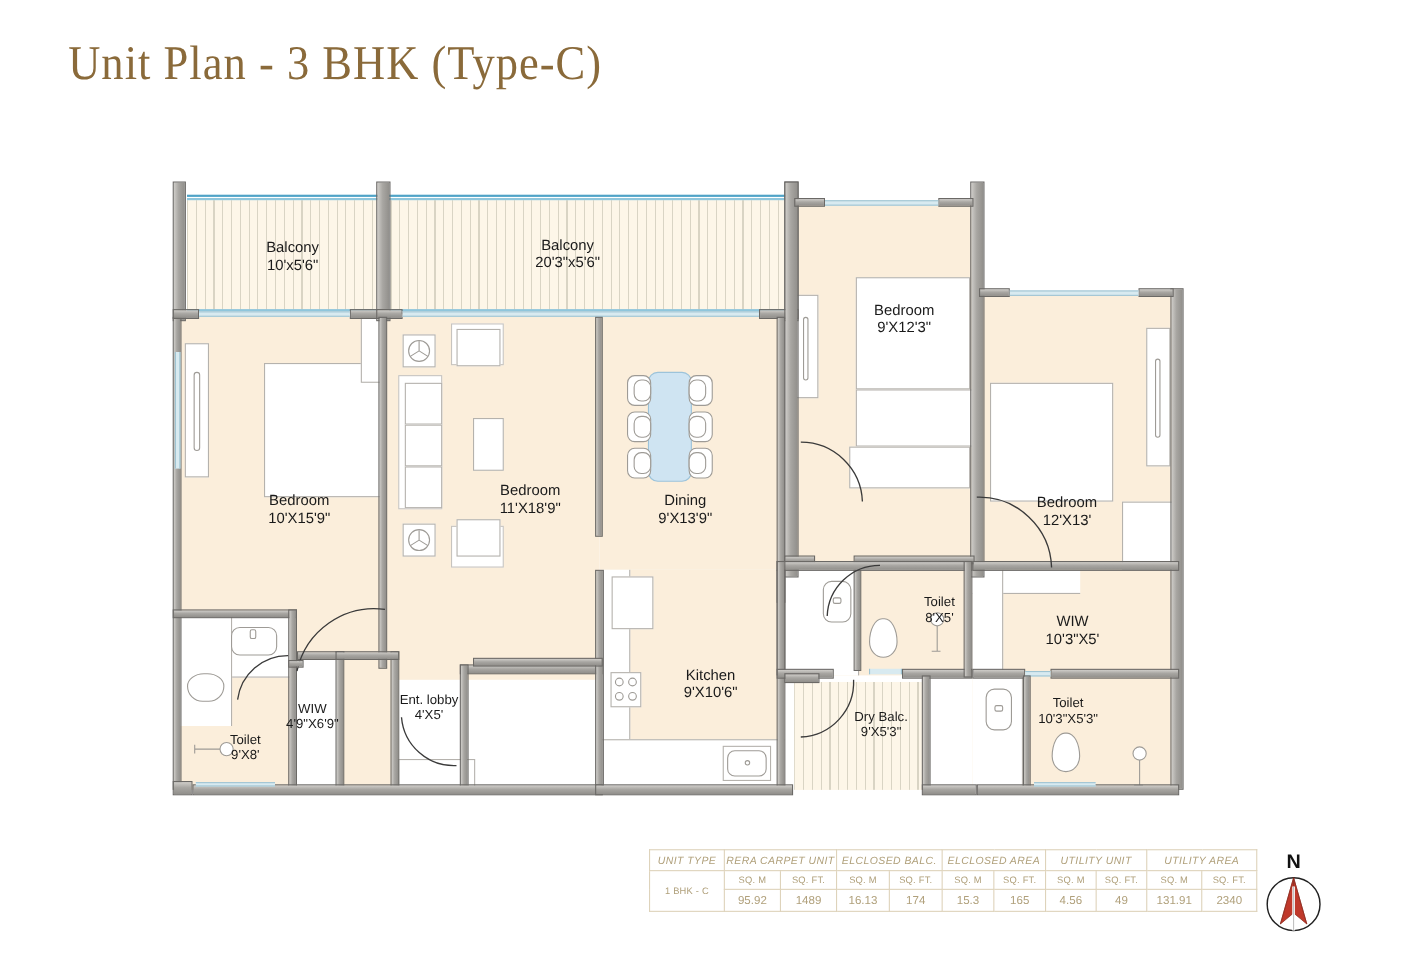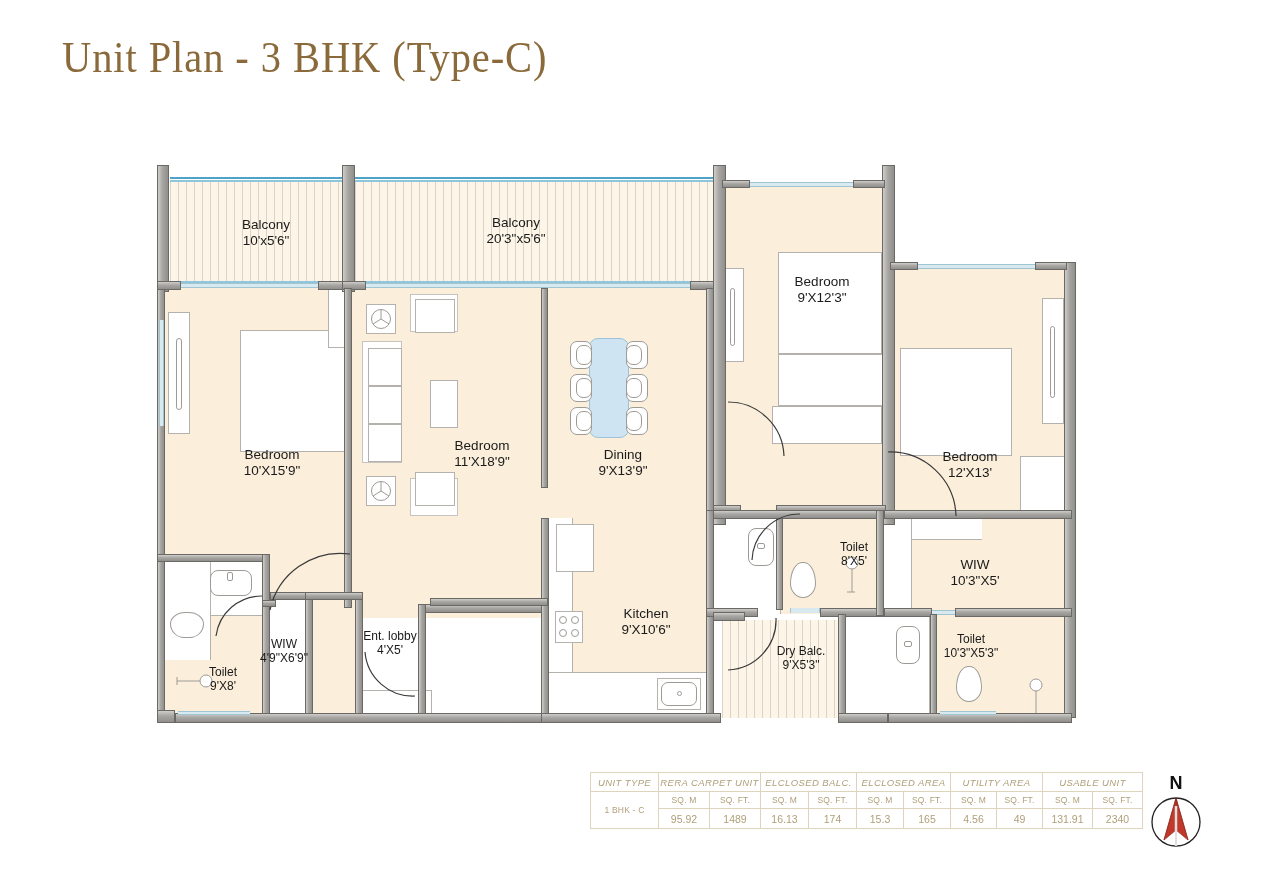--- a/index.html
+++ b/index.html
@@ -417,22 +417,22 @@
 
   </div>
 
   <table id="areaTable">
     <tbody>
       <tr class="hrow">
         <td rowspan="1" style="width:68px;">UNIT TYPE</td>
         <td colspan="2" style="width:102px;">RERA CARPET UNIT</td>
         <td colspan="2" style="width:96px;">ELCLOSED BALC.</td>
         <td colspan="2" style="width:94px;">ELCLOSED AREA</td>
-        <td colspan="2" style="width:92px;">UTILITY AREA</td>
-        <td colspan="2" style="width:100px;">USABLE UNIT</td>
+        <td colspan="2" style="width:92px;">UTILITY UNIT</td>
+        <td colspan="2" style="width:100px;">UTILITY AREA</td>
       </tr>
       <tr class="urow">
         <td rowspan="2" class="unitcell">1 BHK - C</td>
         <td style="width:51px;">SQ. M</td>
         <td style="width:51px;">SQ. FT.</td>
         <td style="width:48px;">SQ. M</td>
         <td style="width:48px;">SQ. FT.</td>
         <td style="width:47px;">SQ. M</td>
         <td style="width:47px;">SQ. FT.</td>
         <td style="width:46px;">SQ. M</td>

